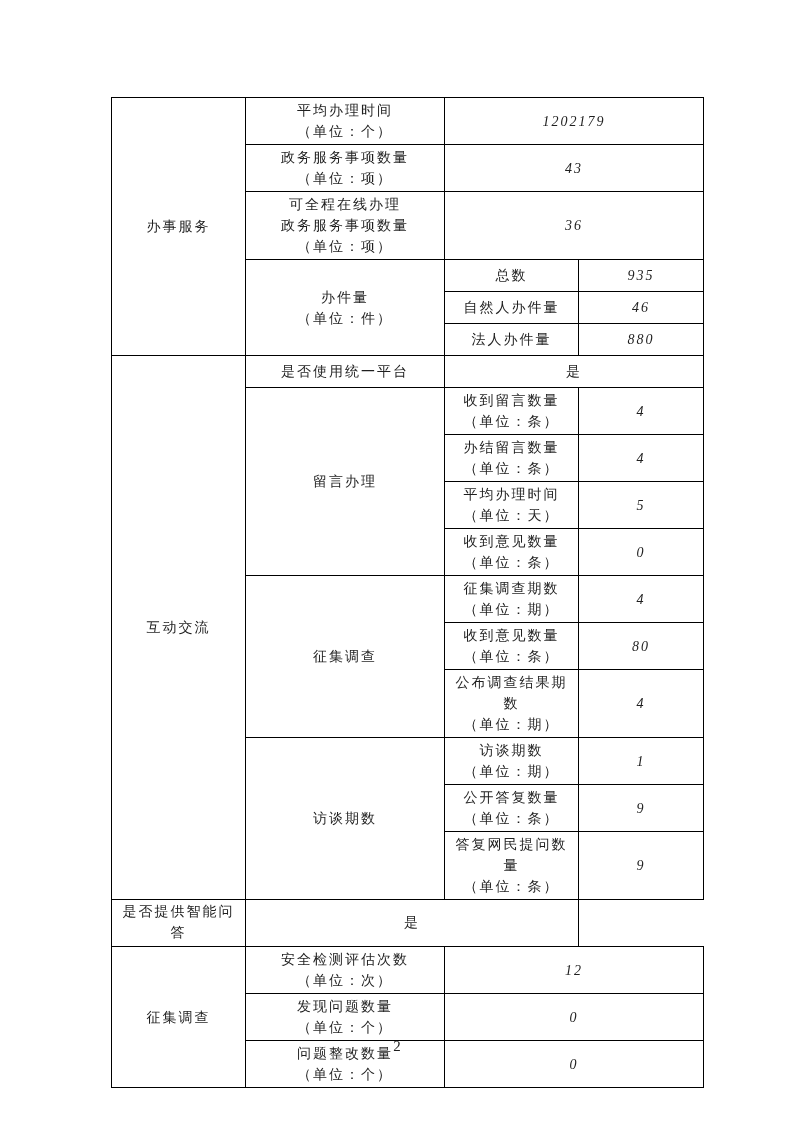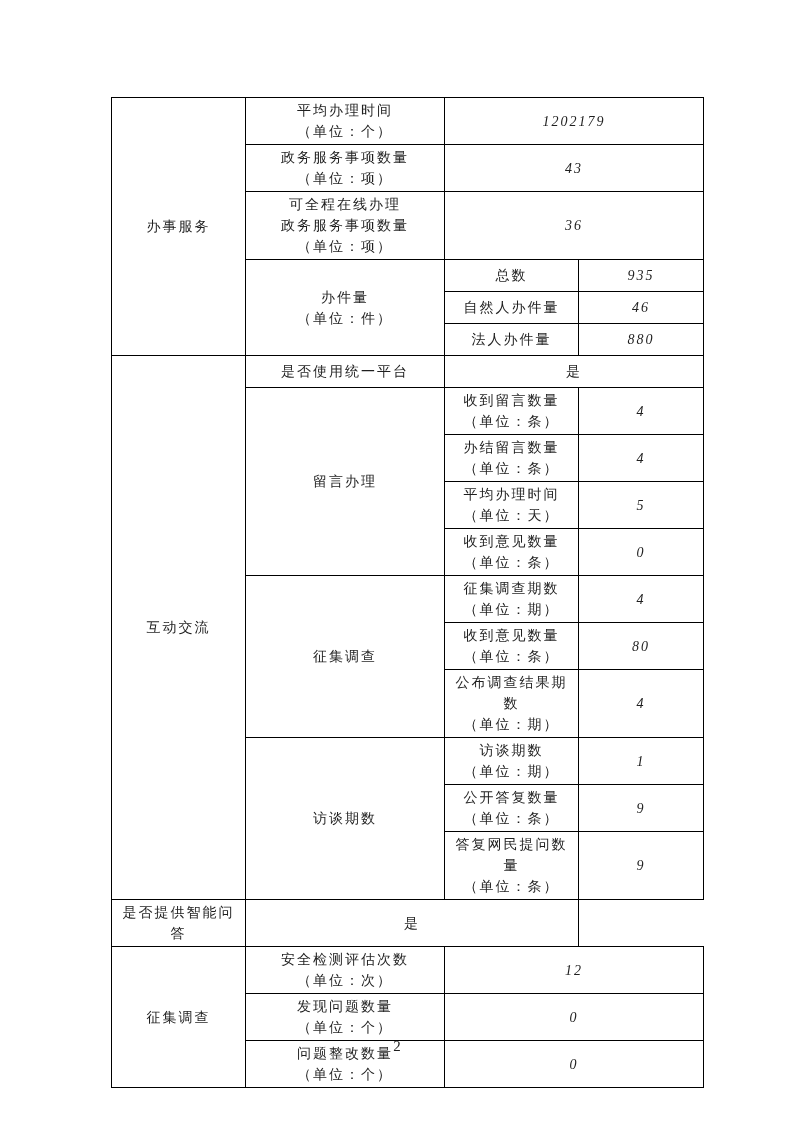--- a/index.html
+++ b/index.html
@@ -39,21 +39,21 @@
     font-style: italic;
   }
   td.va-top {
     vertical-align: top;
     padding-top: 5px;
   }
   tr.h-mid  { height: 46px; }
   tr.h-big  { height: 67px; }
   tr.h-sm   { height: 32px; }
   tr.h-row  { height: 47px; }
-  tr.h-yes  { height: 33px; }
+  tr.h-yes  { height: 33px; font-family: Liberation Mono, monospace; }
   .cell-line { display: block; }
   .footer {
     position: absolute;
     left: 0;
     top: 1038px;
     width: 100%;
     text-align: center;
     font-size: 15px;
   }
 </style>

